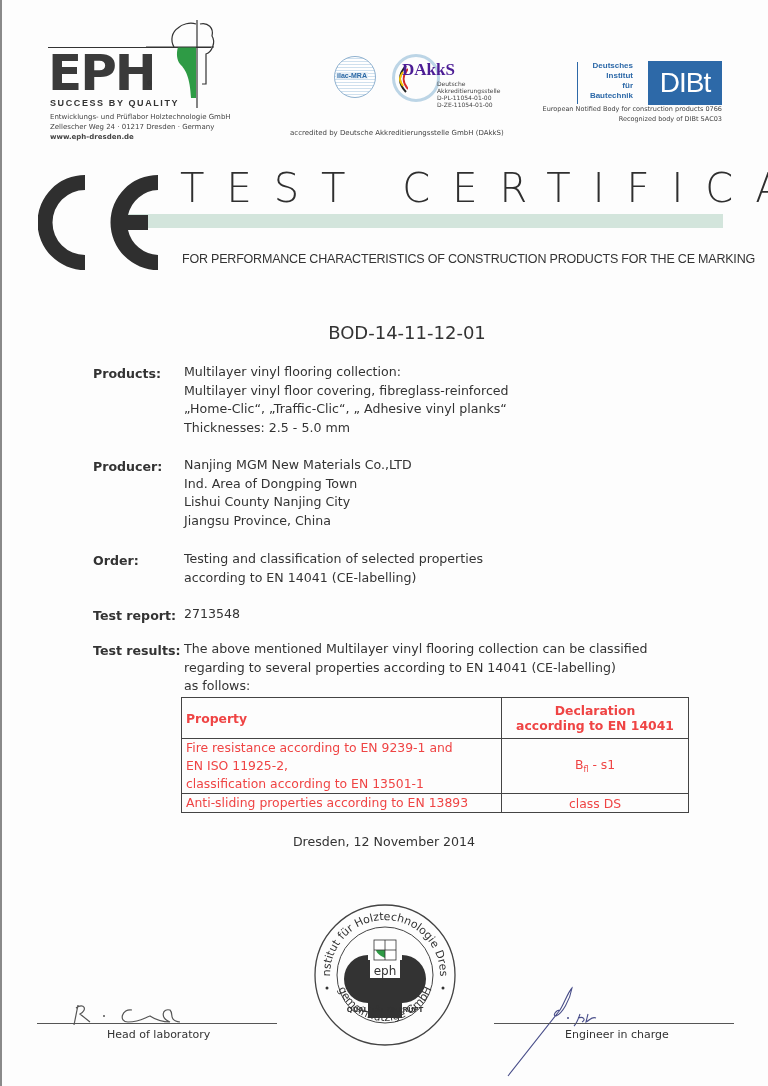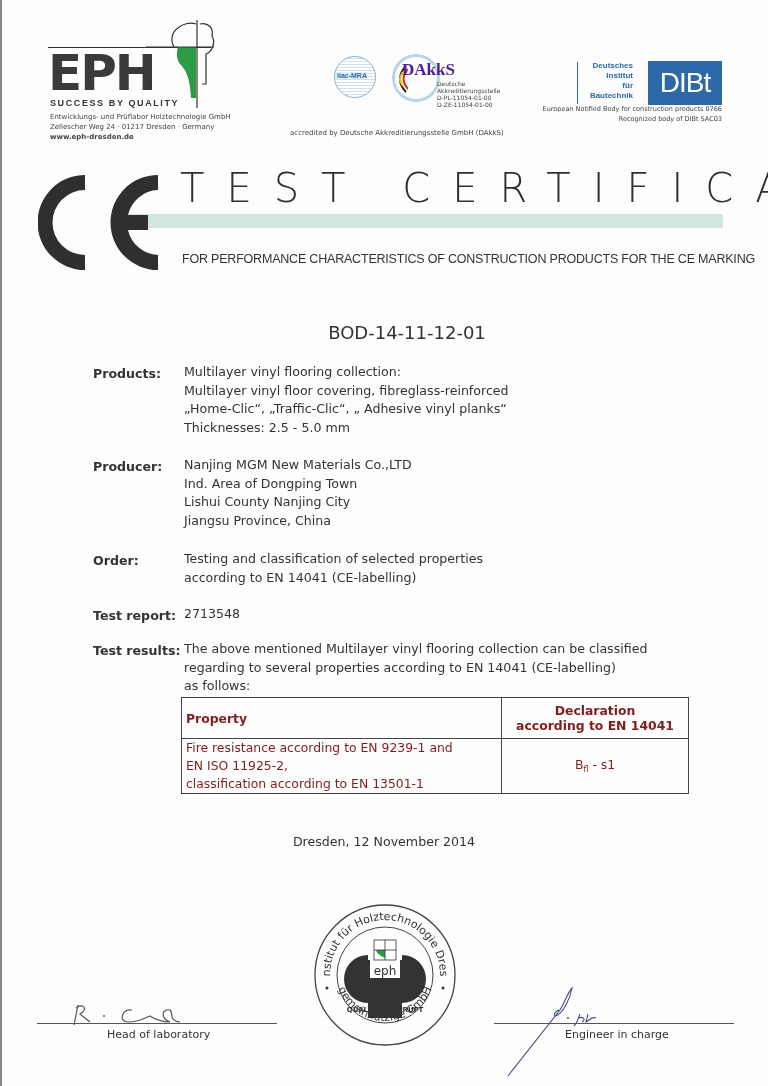--- a/index.html
+++ b/index.html
@@ -38,21 +38,21 @@
   .ce-logo { left:38px; top:175px; }
   .green-band { left:120px; top:214px; width:603px; height:14px; background:#d3e5dc; }
   .title { left:180px; top:165px; font-family:"DejaVu Sans", sans-serif; font-weight:200; font-size:40px; letter-spacing:22px; color:#2f2f2f; white-space:nowrap; }
   .subtitle { left:182px; top:252px; font-family:"Liberation Sans Narrow","Liberation Sans", sans-serif; font-size:12.5px; color:#333; letter-spacing:-0.2px; white-space:nowrap; }
 
   .cert-no { left:0; width:768px; top:322px; text-align:center; font-size:18px; color:#333; font-family:"DejaVu Sans", sans-serif;padding-left:23px; }
 
   .label { font-weight:bold; font-size:13.5px; color:#333; font-family:"DejaVu Sans", sans-serif; font-size:12.6px; }
   .val { font-family:"DejaVu Sans", sans-serif; font-size:12.6px; line-height:18.5px; color:#333; }
 
-  table.props { border-collapse:collapse; left:181px; top:697px; width:508px; font-family:"DejaVu Sans", sans-serif; font-size:12.4px; color:#7f1d1d; }
+  table.props { border-collapse:collapse; left:181px; top:697px; width:508px; font-family:"DejaVu Sans", sans-serif; font-size:12.4px; color:#ef4444; }
   table.props td, table.props th { border:1.3px solid #444; padding:0 4px; }
   table.props th { font-weight:bold; }
   .c1 { width:311px; text-align:left; }
   .c2 { text-align:center; }
 
   .date { left:0; width:768px; top:834px; text-align:center; font-family:"DejaVu Sans", sans-serif; font-size:12.6px; color:#333; }
 
   .sig-line { height:1px; background:#555; }
   .sig-label { font-family:"DejaVu Sans", sans-serif; font-size:11px; color:#333; }
 </style>
@@ -160,20 +160,24 @@
       <div>according to EN 14041</div>
     </th>
   </tr>
   <tr>
     <td class="c1" style="line-height:18px">
       <div>Fire resistance according to EN 9239-1 and</div>
       <div>EN ISO 11925-2,</div>
       <div>classification according to EN 13501-1</div>
     </td>
     <td class="c2"><span>B</span><sub style="font-size:8px">fl</sub><span> - s1</span></td>
+  </tr>
+  <tr>
+    <td class="c1" style="line-height:18px">Anti-sliding properties according to EN 13893</td>
+    <td class="c2">class DS</td>
   </tr>
 </tbody>
   </table>
 
 <div class="abs date">Dresden, 12 November 2014</div>
 
 <svg class="abs" style="left:310px;top:900px" width="150" height="150" viewBox="0 0 150 150">
   <defs>
     <path id="arcTop" d="M 20 75 A 55 55 0 0 1 130 75"></path>
     <path id="arcBot" d="M 28 88 A 50 50 0 0 0 122 88"></path>

